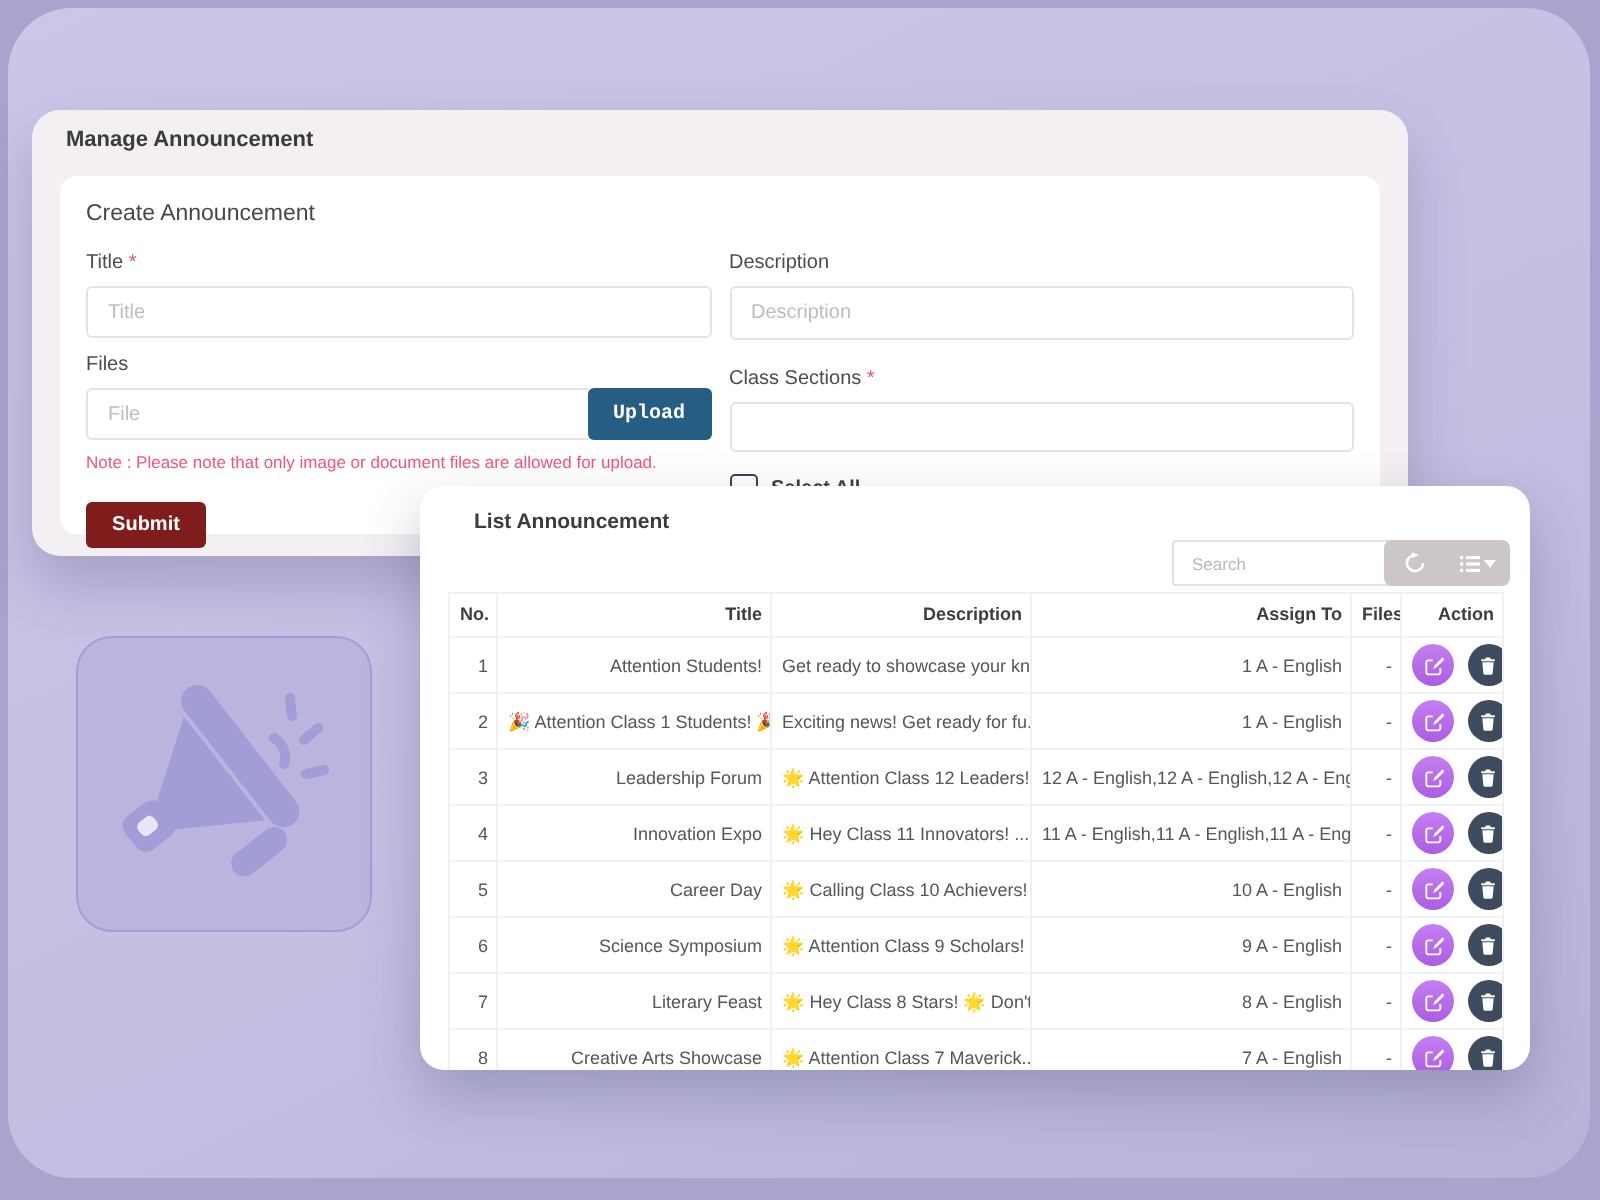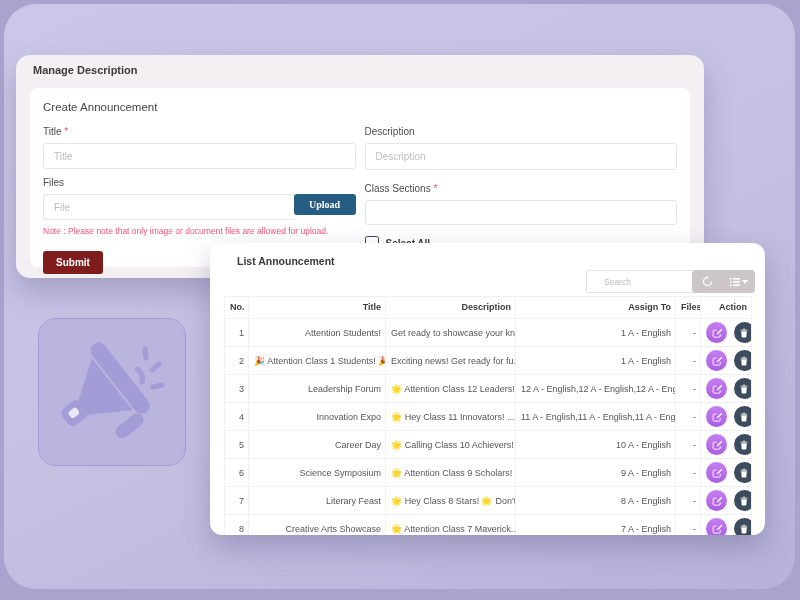--- a/index.html
+++ b/index.html
@@ -25,37 +25,37 @@
   .flabel{font-size:10px;color:#4c4c4c;margin-bottom:6px;}
   .req{color:#e8536f;}
   .tinput,.tarea{width:100%;box-sizing:border-box;border:1px solid #e4e4e4;border-radius:3px;
           font-size:10px;color:#444;padding:0 10px;height:26px;outline:none;
           font-family:"Liberation Sans",sans-serif;background:#fff;}
   .tarea{height:27px;padding:7px 10px;resize:none;}
   .tinput::placeholder,.tarea::placeholder{color:#bdbdbd;}
   .fgroup{margin-bottom:8px;}
   .file-row{display:flex;}
   .file-row .tinput{flex:1;border-radius:3px 0 0 3px;border-right:none;min-width:0;}
-  .upload-btn{width:62px;height:21px;background:#255e82;color:#fff;border:none;border-radius:3px;
-              font-size:10px;font-weight:bold;font-family:Liberation Serif, serif;cursor:pointer;}
+  .upload-btn{width:62px;height:26px;background:#255e82;color:#fff;border:none;border-radius:3px;
+              font-size:10px;font-weight:bold;font-family:Liberation Mono, monospace;cursor:pointer;}
   .note{font-size:8.5px;color:#f0567a;margin-top:6px;}
   .submit-btn{margin-top:15px;min-width:60px;height:23px;background:#7f1d1d;color:#fff;border:none;
               border-radius:3px;font-size:10px;font-weight:bold;padding:0 12px;
               font-family:"Liberation Sans",sans-serif;cursor:pointer;}
   .select-all{display:flex;align-items:center;gap:7px;margin-top:11px;}
   .cbox{width:12px;height:12px;border:1.5px solid #31455a;border-radius:2.5px;background:#fff;
         display:inline-block;cursor:pointer;}
   .cbox-label{font-size:10px;font-weight:bold;color:#3e3e3e;}
 
   
   .list-card{position:absolute;left:210px;top:243px;width:555px;height:292px;background:#fff;
              border-radius:12px;box-shadow:0 12px 28px rgba(70,66,110,.30);overflow:hidden;}
   .list-title{position:absolute;left:27px;top:12px;font-size:10.5px;font-weight:bold;color:#3b3b3b;}
   .search-input{position:absolute;left:376px;top:27px;width:112px;height:23px;box-sizing:border-box;
-                border:1px solid #e2e2e2;border-radius:2px;font-size:8.5px;padding:0 17px;color:#444;
+                border:1px solid #e2e2e2;border-radius:2px;font-size:8.5px;padding:0 9px;color:#444;
                 outline:none;font-family:"Liberation Sans",sans-serif;}
   .search-input::placeholder{color:#b8b8b8;}
   .btn-group{position:absolute;left:482px;top:27px;width:63px;height:23px;background:#cdc6c8;
              border-radius:4px;display:flex;}
   .gbtn{flex:1;background:none;border:none;display:flex;align-items:center;justify-content:center;
         gap:2px;cursor:pointer;padding:0;}
 
   .table-wrap{position:absolute;left:14px;top:53px;width:527px;}
   table{width:100%;border-collapse:collapse;table-layout:fixed;}
   th,td{border:1px solid #f0eff1;white-space:nowrap;overflow:hidden;text-align:right;}
@@ -87,21 +87,21 @@
       <g stroke="#a29dd6" stroke-width="5" stroke-linecap="round" fill="none">
         <line x1="92" y1="16" x2="93" y2="25"></line>
         <line x1="106" y1="31" x2="99" y2="37"></line>
         <line x1="109" y1="52" x2="100" y2="54"></line>
         <path d="M84 36 a11 11 0 0 1 5 13"></path>
       </g>
     </svg>
   </div>
 
   <div class="manage-card">
-    <div class="manage-header">Manage Description</div>
+    <div class="manage-header">Manage Announcement</div>
     <div class="manage-body">
       <h3 class="form-heading">Create Announcement</h3>
       <div class="form-grid">
         <div class="fcol">
           <div class="fgroup">
             <div class="flabel">
               <span>Title</span>
               <span class="req">*</span>
             </div>
             <input class="tinput" type="text" placeholder="Title" style="">

